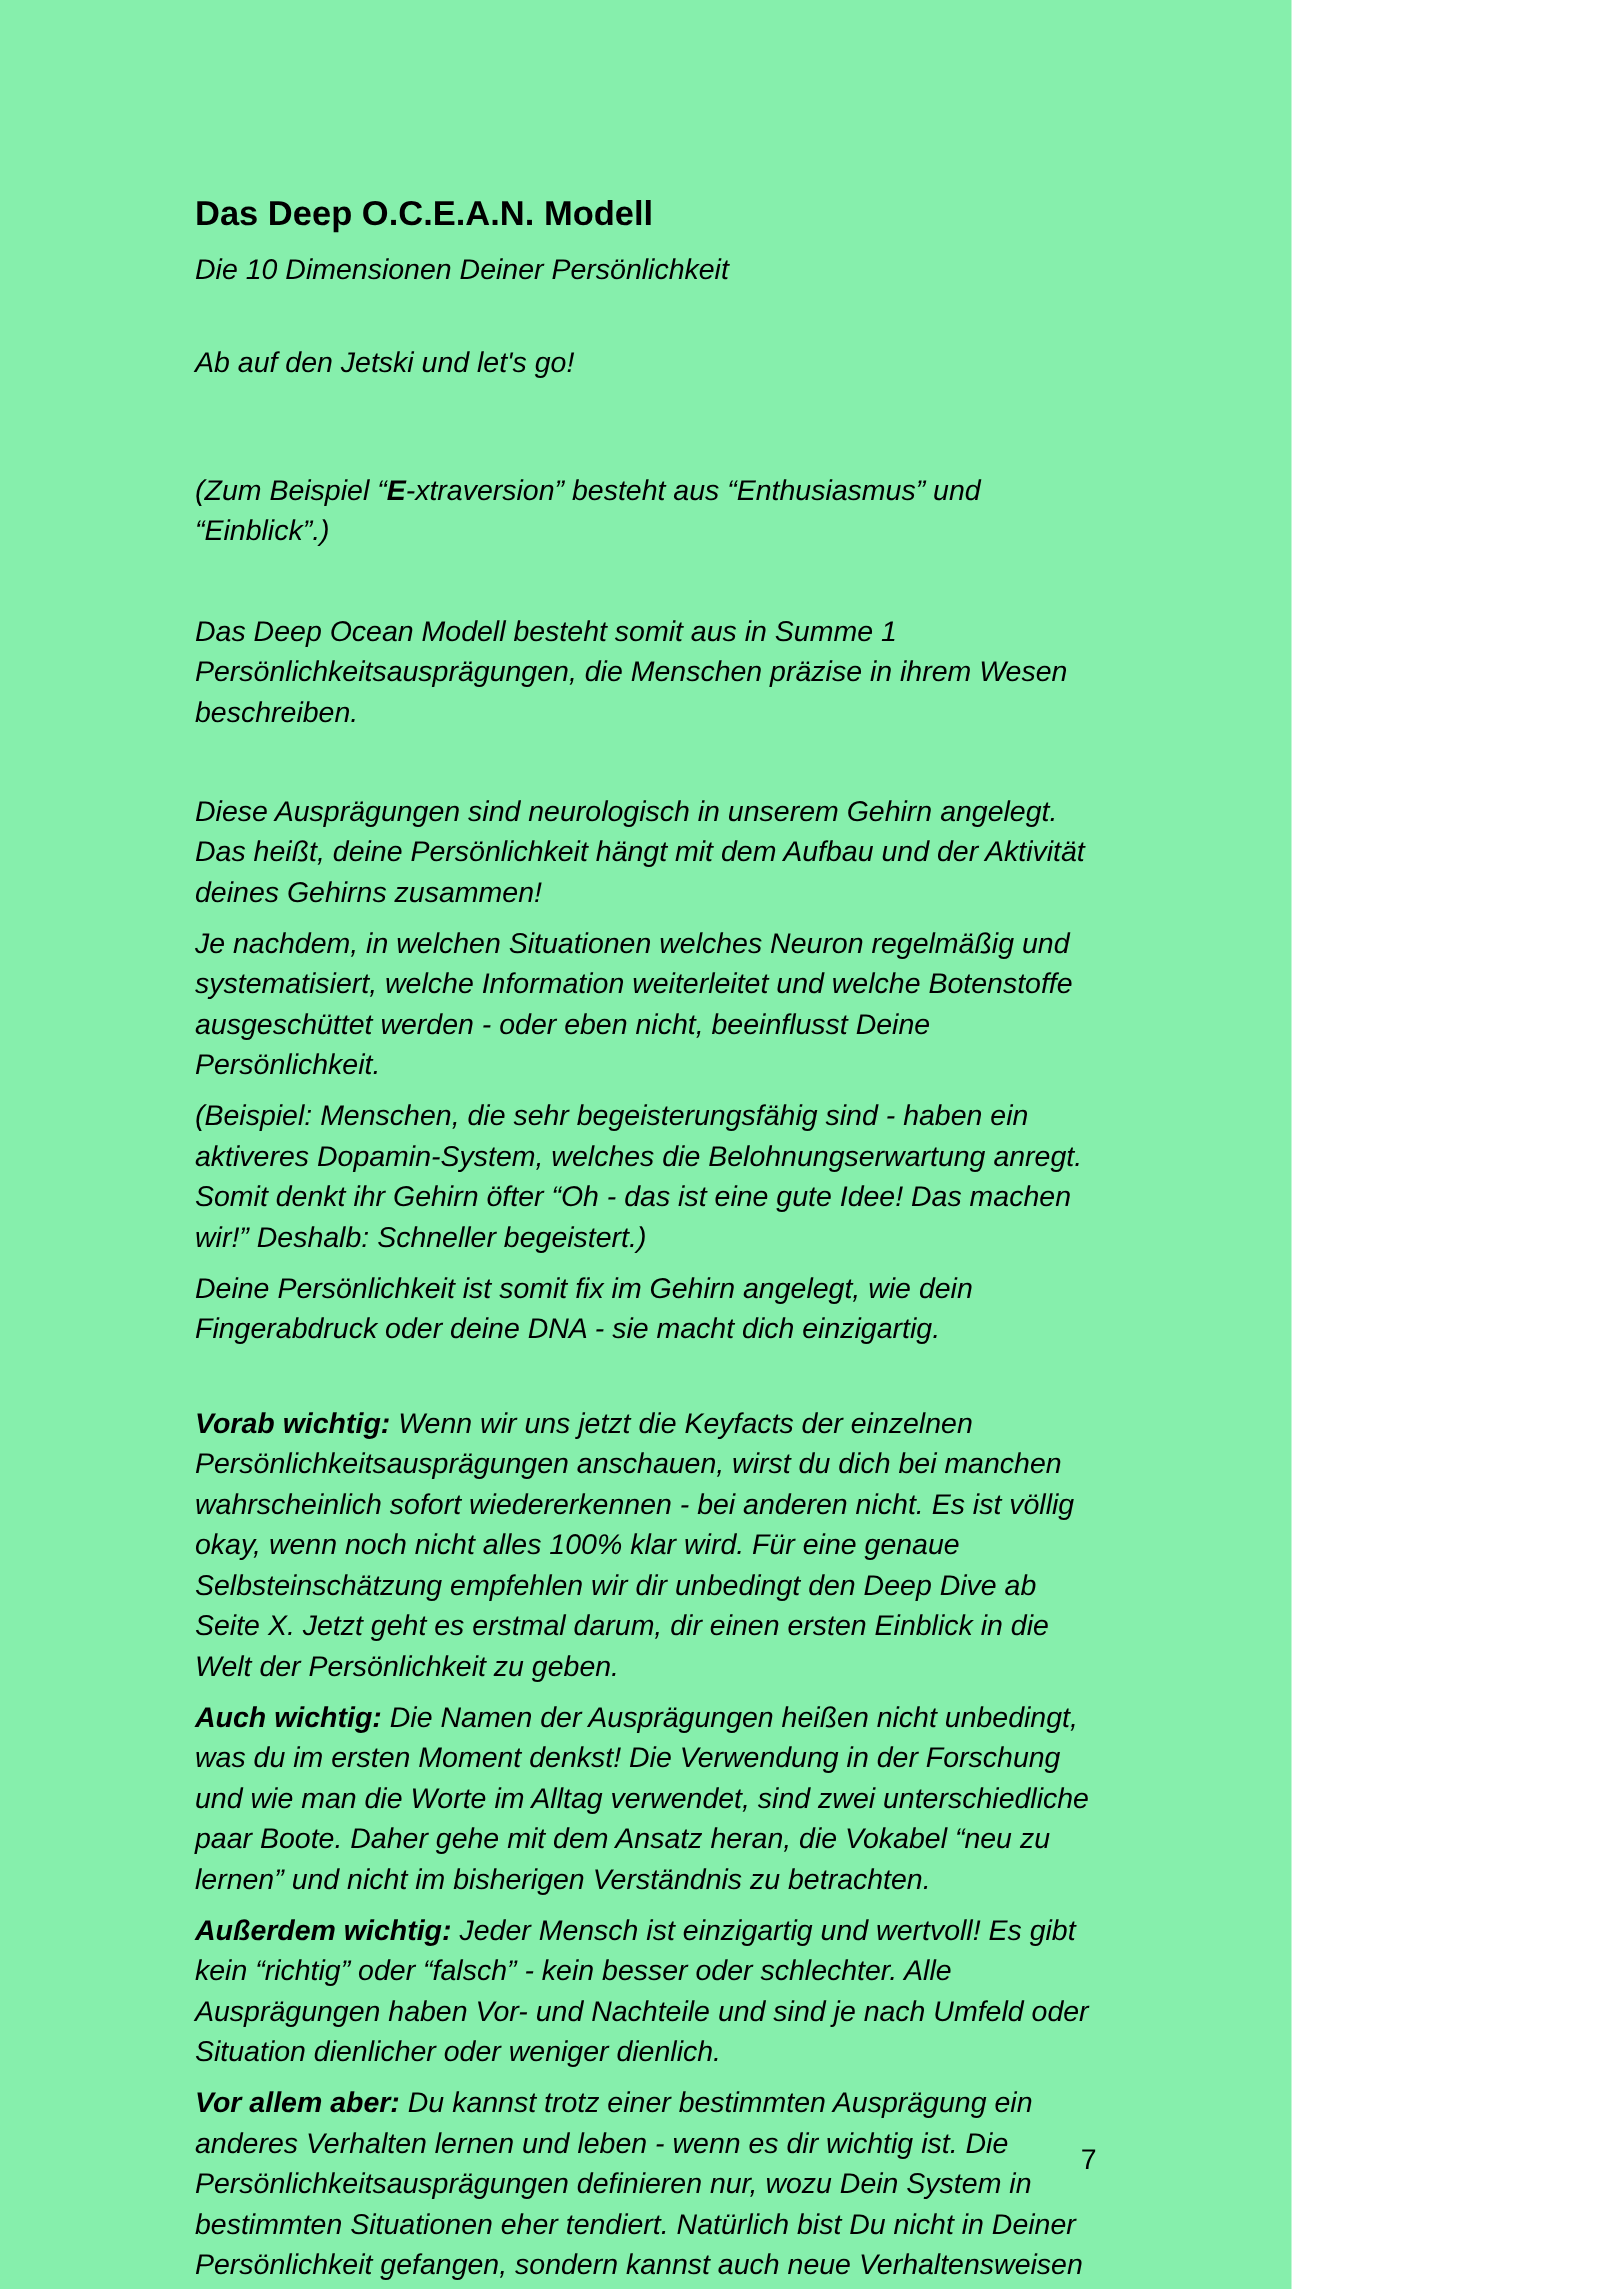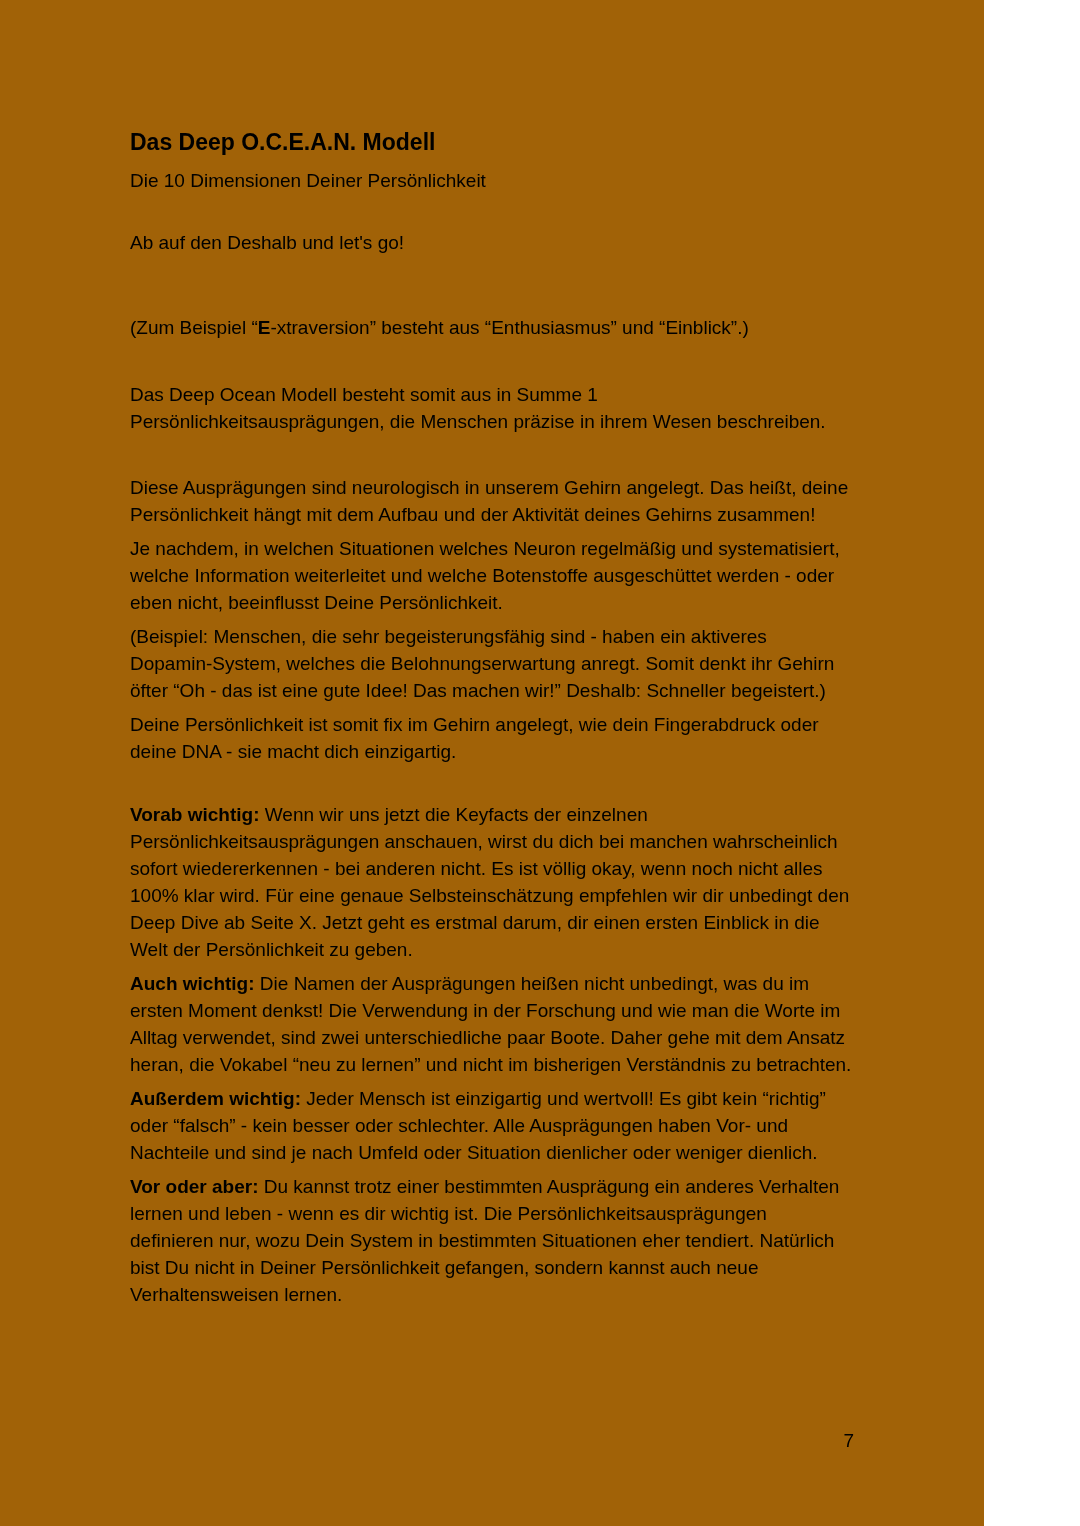--- a/index.html
+++ b/index.html
@@ -2,39 +2,40 @@
 <html lang="de"><head>
 <meta charset="utf-8">
 <style>
   html, body {
     margin: 0;
     padding: 0;
     background: #ffffff;
   }
   .page {
     position: relative;
-    width: 984px;
+    width: 861px;
     height: 1526px;
-    background: #a16207;
+    background: #86efac;
     box-sizing: border-box;
     padding: 126px 130px 0 130px;
     font-family: "Liberation Sans", "DejaVu Sans", sans-serif;
     font-size: 19px;
     line-height: 27px;
     color: #000000;
     overflow: hidden;
   }
   h1.doc-title {
     font-size: 23px;
     line-height: 32px;
     font-weight: bold;
     margin: 0 0 9px 0;
   }
   p {
     margin: 0 0 7px 0;
+    font-style: italic;
   }
   b { font-weight: bold; }
   .sp24 { height: 24px; }
   .sp27 { height: 27px; }
   .sp28 { height: 28px; }
   .sp29 { height: 29px; }
   .sp32 { height: 32px; }
   .sp33 { height: 33px; }
   .page-number {
     position: absolute;
@@ -46,37 +47,37 @@
 </style>
 </head>
 <body>
 
 <div class="page">
 
   <h1 class="doc-title">Das Deep O.C.E.A.N. Modell</h1>
   <p>Die 10 Dimensionen Deiner Persönlichkeit</p>
 
   <div class="sp28"></div>
-  <p>Ab auf den Deshalb und let's go!</p>
+  <p>Ab auf den Jetski und let's go!</p>
 
   <div class="sp24"></div>
 
   <div class="sp27"></div>
   <p><span>(Zum Beispiel “</span><b>E</b><span>-xtraversion” besteht aus “Enthusiasmus” und “Einblick”.)</span></p>
 
   <div class="sp33"></div>
   <p>Das Deep Ocean Modell besteht somit aus in Summe 1 Persönlichkeitsausprägungen, die Menschen präzise in ihrem Wesen beschreiben.</p>
 
   <div class="sp32"></div>
   <p>Diese Ausprägungen sind neurologisch in unserem Gehirn angelegt. Das heißt, deine Persönlichkeit hängt mit dem Aufbau und der Aktivität deines Gehirns zusammen!</p>
   <p>Je nachdem, in welchen Situationen welches Neuron regelmäßig und systematisiert, welche Information weiterleitet und welche Botenstoffe ausgeschüttet werden - oder eben nicht, beeinflusst Deine Persönlichkeit.</p>
   <p>(Beispiel: Menschen, die sehr begeisterungsfähig sind - haben ein aktiveres Dopamin-System, welches die Belohnungserwartung anregt. Somit denkt ihr Gehirn öfter “Oh - das ist eine gute Idee! Das machen wir!” Deshalb: Schneller begeistert.)</p>
   <p>Deine Persönlichkeit ist somit fix im Gehirn angelegt, wie dein Fingerabdruck oder deine DNA - sie macht dich einzigartig.</p>
 
   <div class="sp29"></div>
   <p><b>Vorab wichtig:</b><span> Wenn wir uns jetzt die Keyfacts der einzelnen Persönlichkeitsausprägungen anschauen, wirst du dich bei manchen wahrscheinlich sofort wiedererkennen - bei anderen nicht. Es ist völlig okay, wenn noch nicht alles 100% klar wird. Für eine genaue Selbsteinschätzung empfehlen wir dir unbedingt den Deep Dive ab Seite X. Jetzt geht es erstmal darum, dir einen ersten Einblick in die Welt der Persönlichkeit zu geben.</span></p>
   <p><b>Auch wichtig:</b><span> Die Namen der Ausprägungen heißen nicht unbedingt, was du im ersten Moment denkst! Die Verwendung in der Forschung und wie man die Worte im Alltag verwendet, sind zwei unterschiedliche paar Boote. Daher gehe mit dem Ansatz heran, die Vokabel “neu zu lernen” und nicht im bisherigen Verständnis zu betrachten.</span></p>
   <p><b>Außerdem wichtig:</b><span> Jeder Mensch ist einzigartig und wertvoll! Es gibt kein “richtig” oder “falsch” - kein besser oder schlechter. Alle Ausprägungen haben Vor- und Nachteile und sind je nach Umfeld oder Situation dienlicher oder weniger dienlich.</span></p>
-  <p><b>Vor oder aber:</b><span>  Du kannst trotz einer bestimmten Ausprägung ein anderes Verhalten lernen und leben - wenn es dir wichtig ist. Die Persönlichkeitsausprägungen definieren nur, wozu Dein System in bestimmten Situationen eher tendiert. Natürlich bist Du nicht in Deiner Persönlichkeit gefangen, sondern kannst auch neue Verhaltensweisen lernen.</span></p>
+  <p><b>Vor allem aber:</b><span>  Du kannst trotz einer bestimmten Ausprägung ein anderes Verhalten lernen und leben - wenn es dir wichtig ist. Die Persönlichkeitsausprägungen definieren nur, wozu Dein System in bestimmten Situationen eher tendiert. Natürlich bist Du nicht in Deiner Persönlichkeit gefangen, sondern kannst auch neue Verhaltensweisen lernen.</span></p>
 
   <div class="page-number">7</div>
 
 </div>
 
 </body></html>

